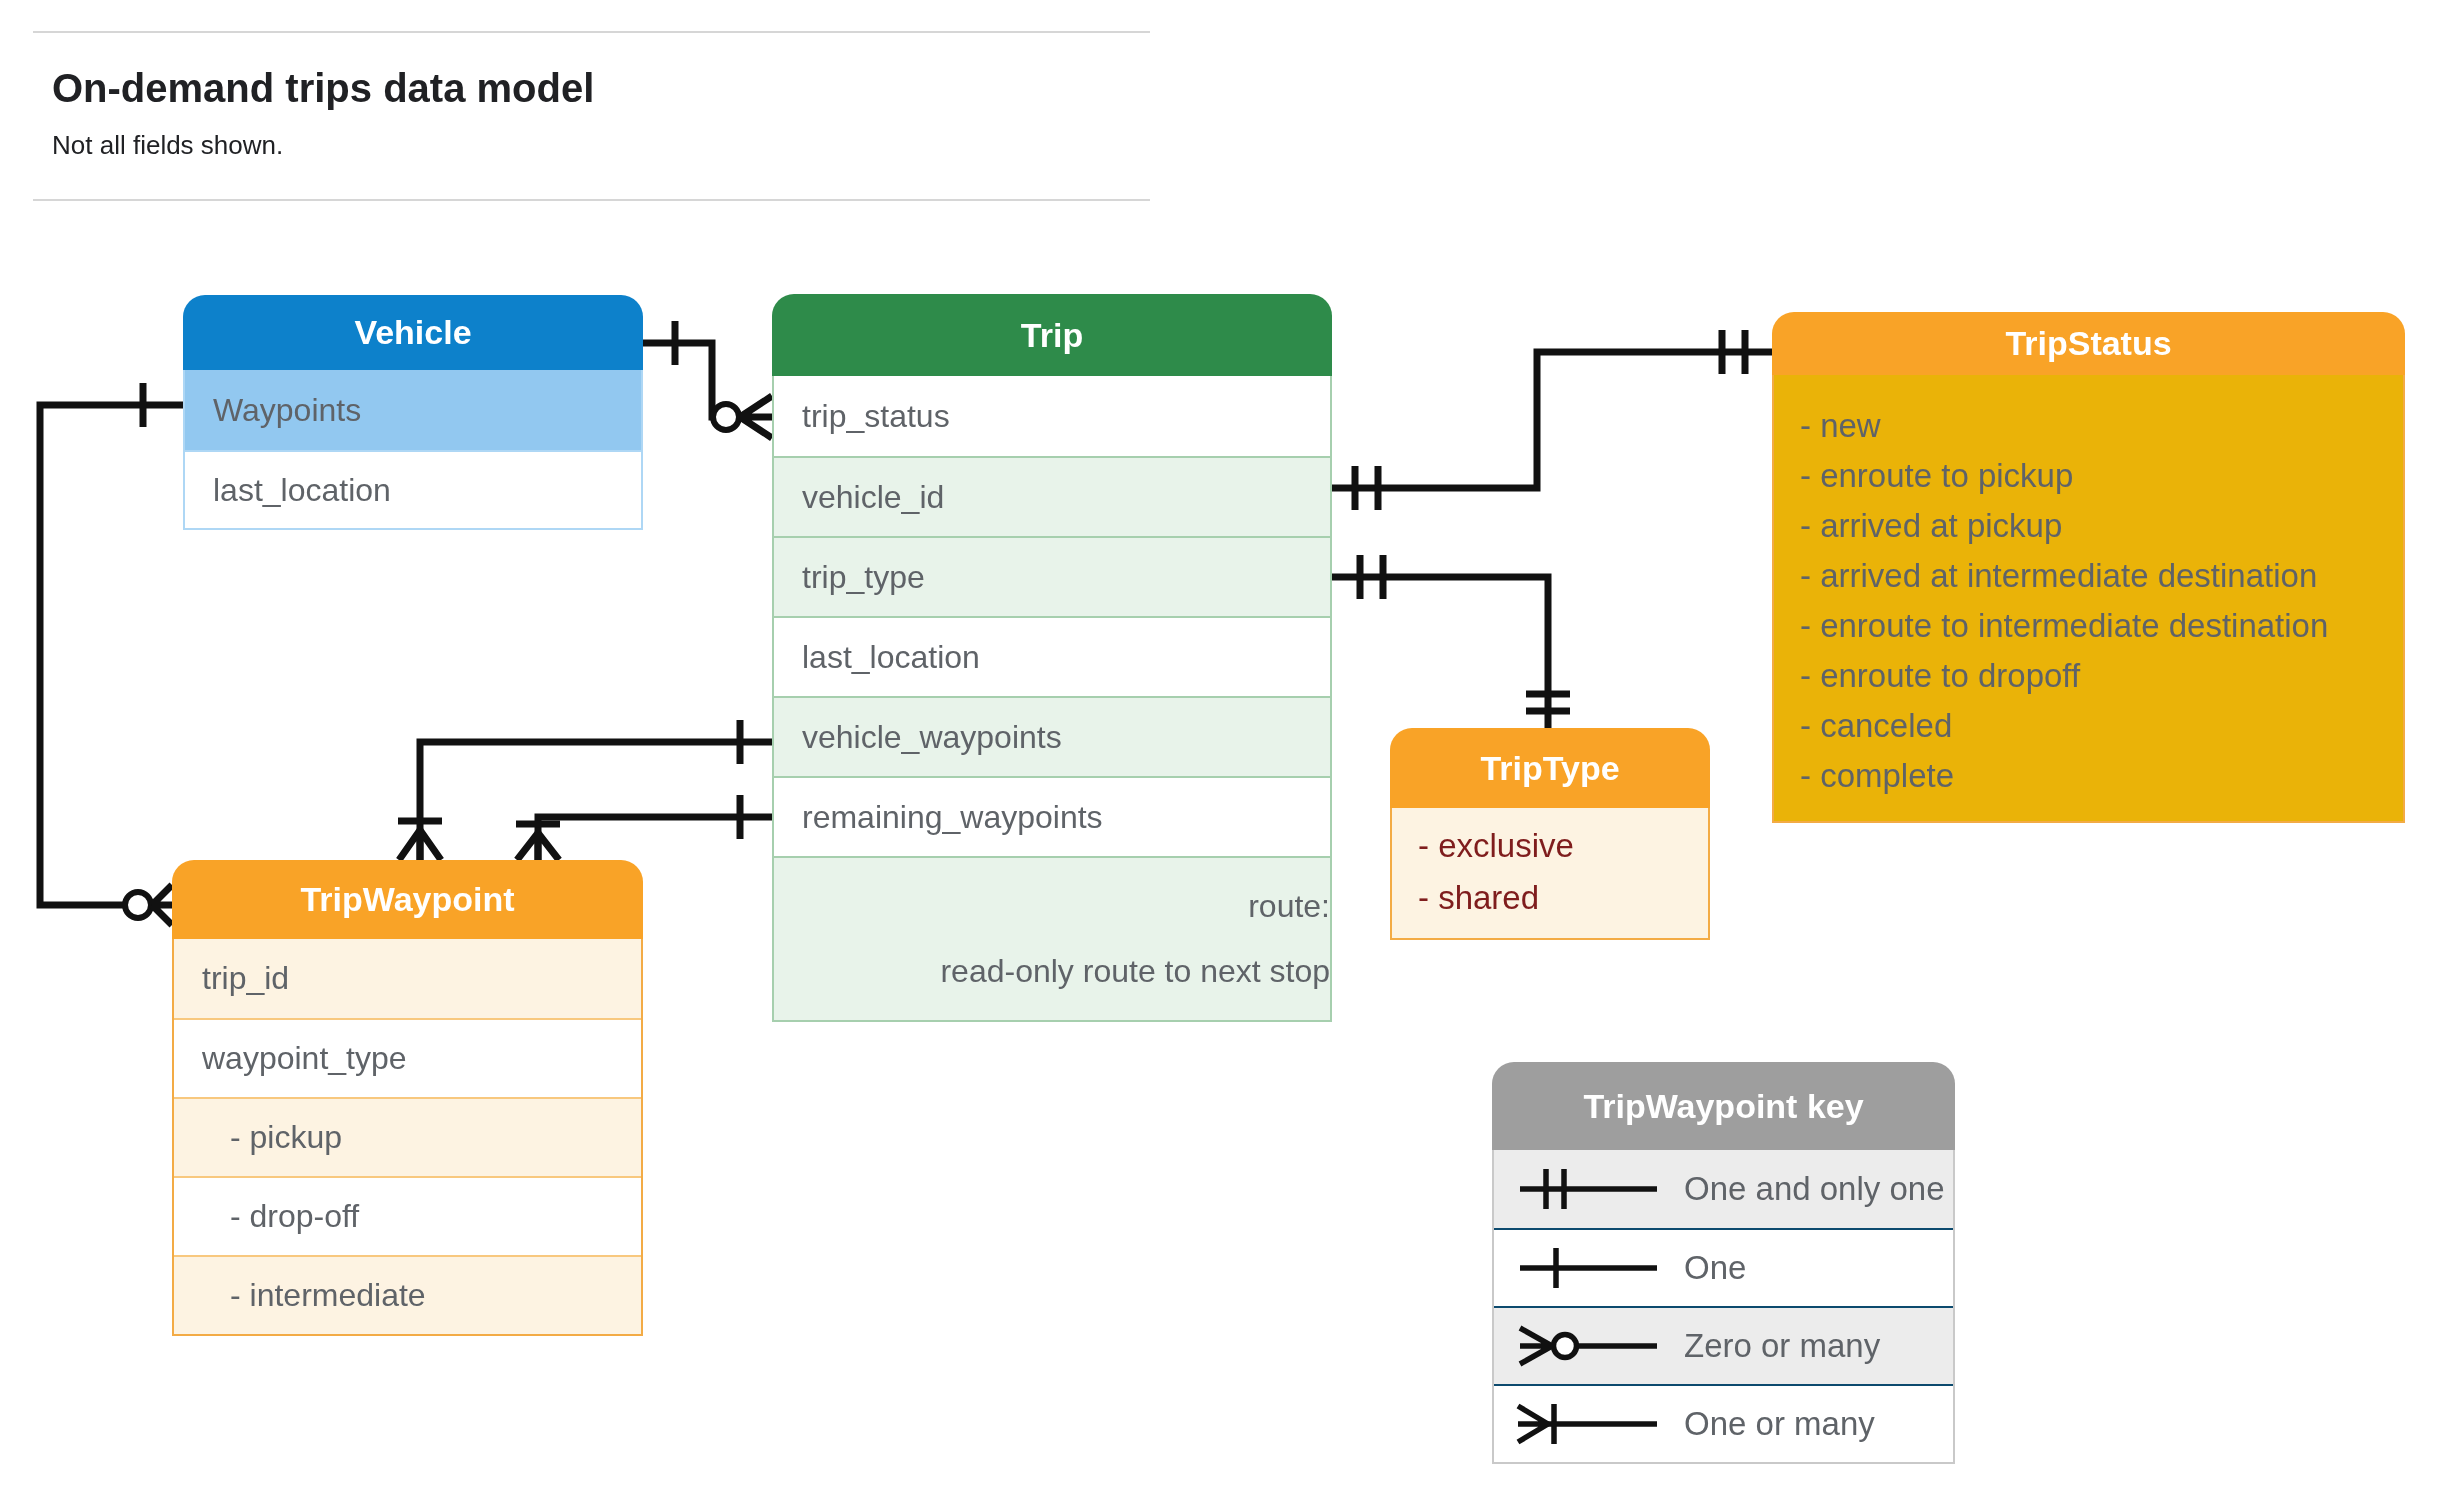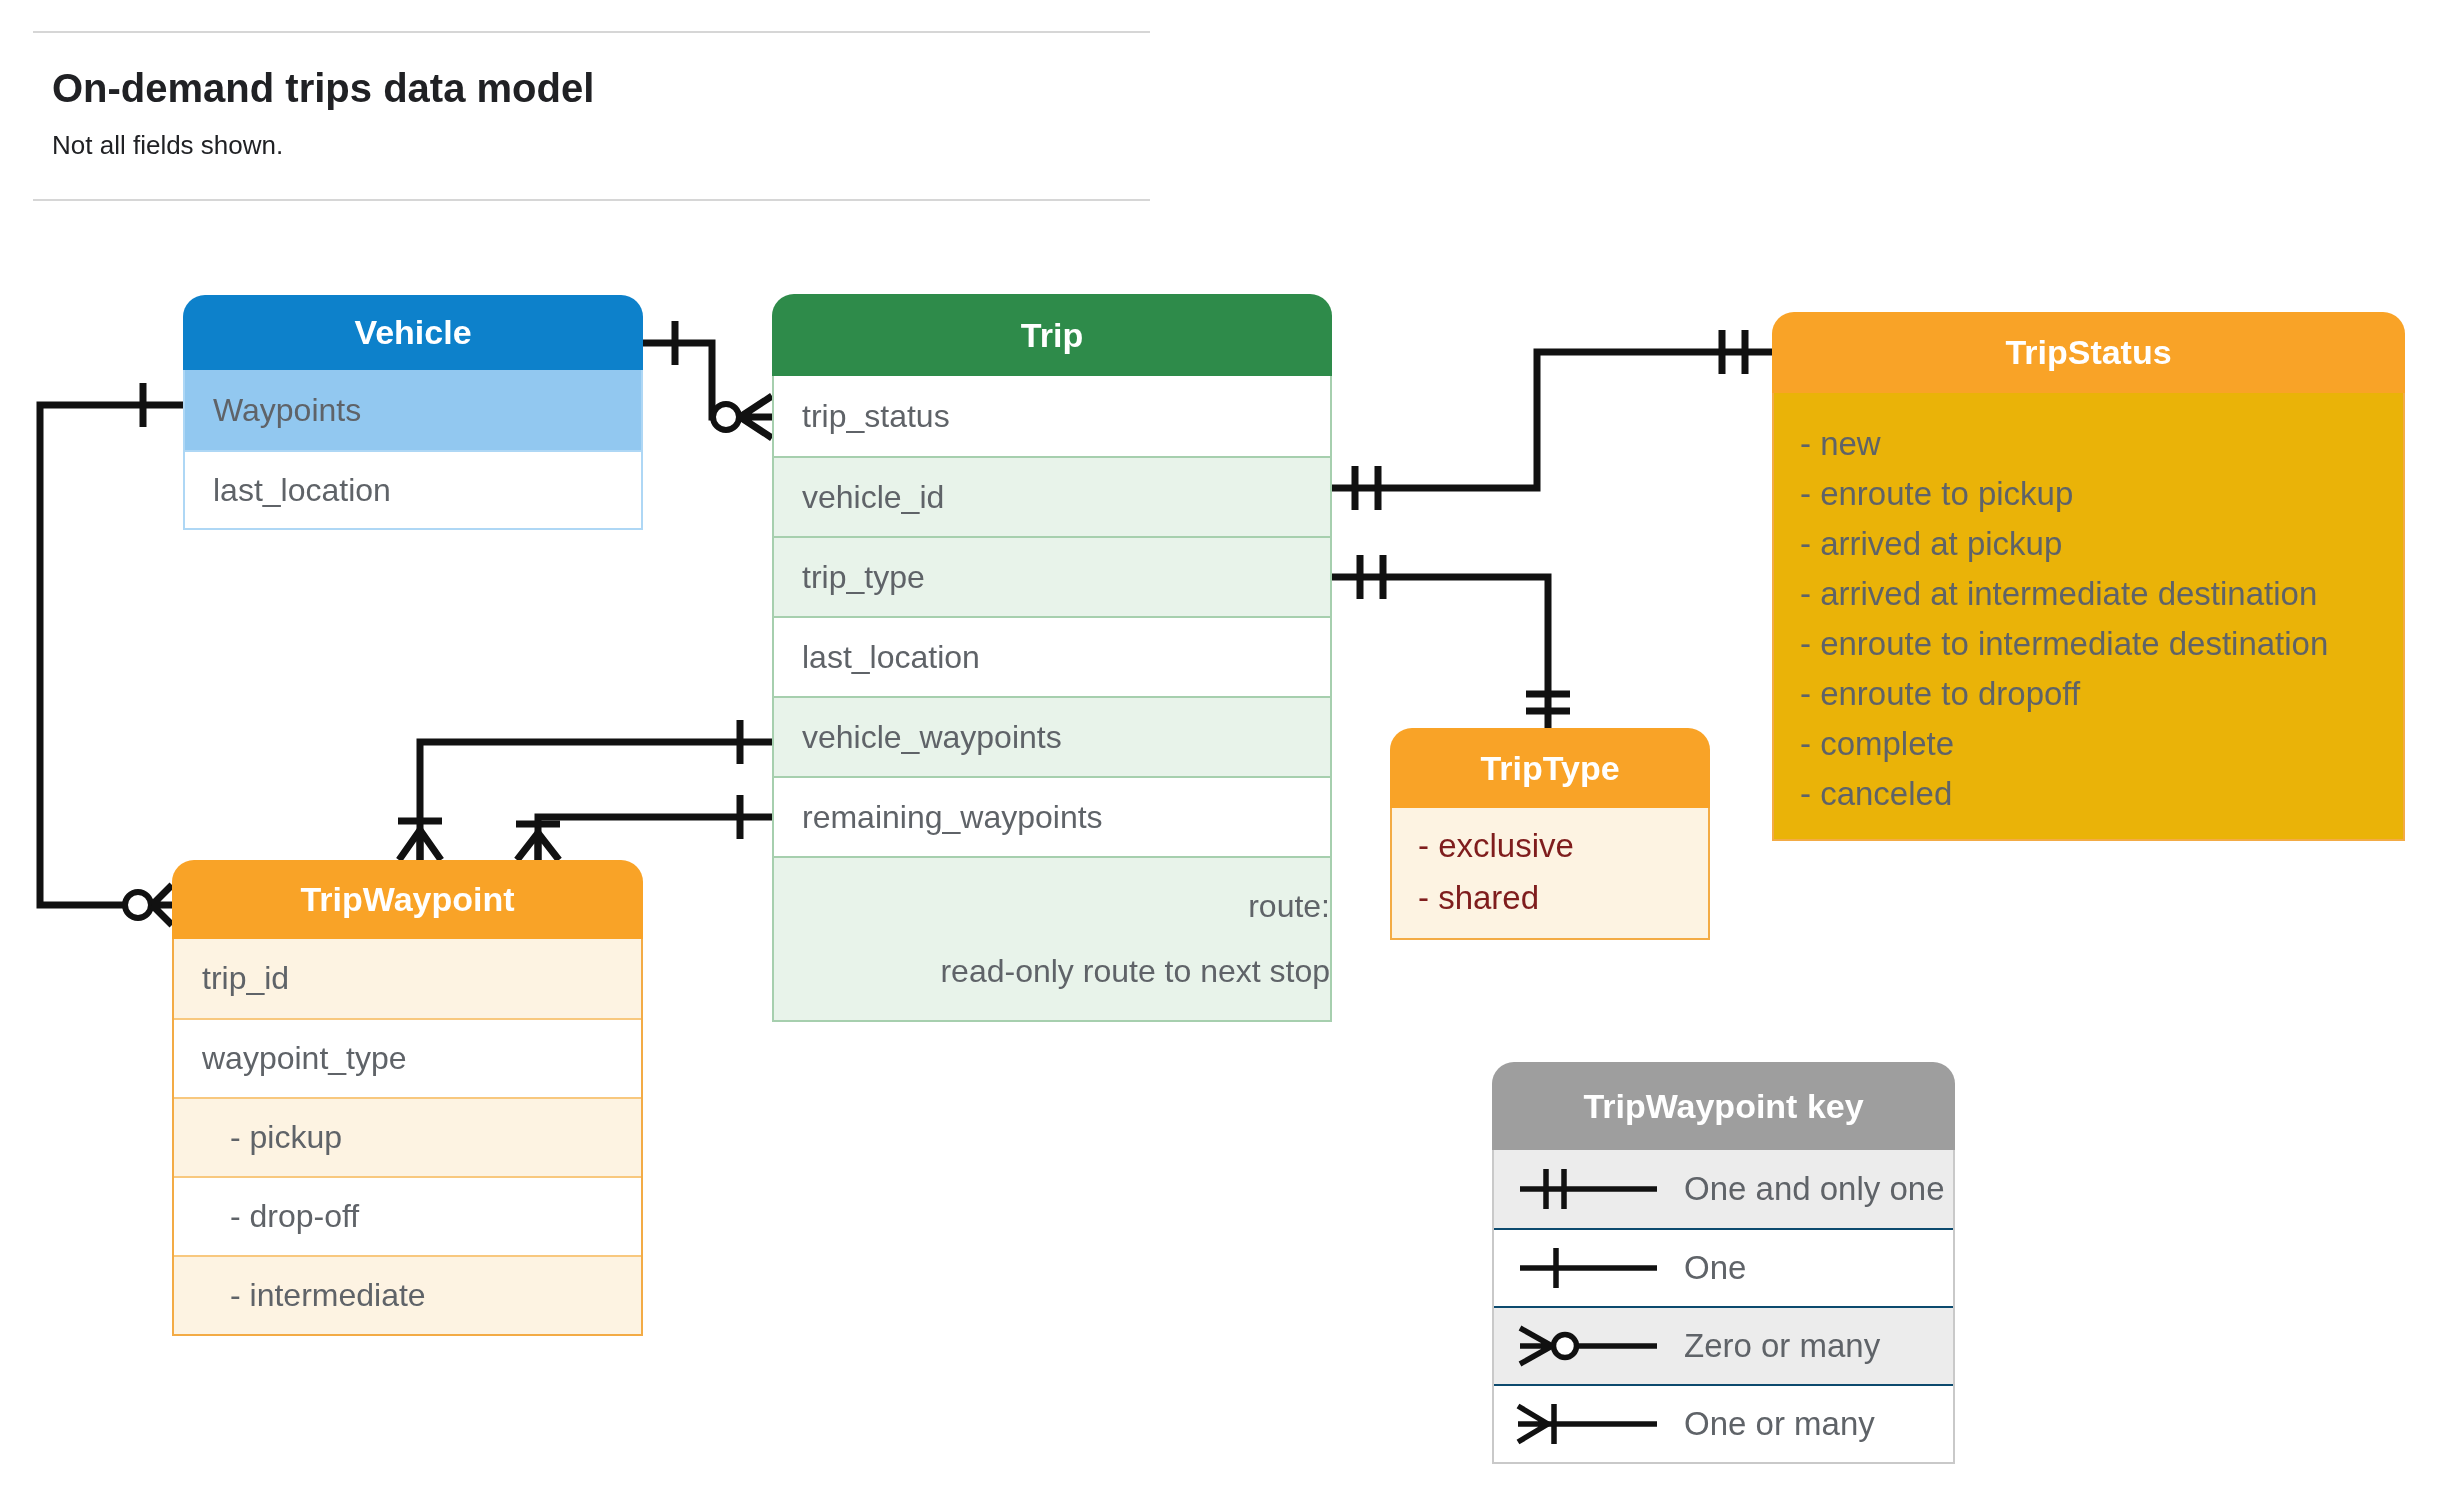--- a/index.html
+++ b/index.html
@@ -35,21 +35,21 @@
   .trip .rows{border:2px solid #a6cfae;border-top:0;}
   .trip .row{height:80px;}
   .trip .row+.row{border-top:2px solid #a6cfae;}
   .bg-green-lt{background:#e8f3ea;}
   .trip .row.tall{height:164px;flex-direction:column;align-items:flex-end;justify-content:center;row-gap:28px;}
 
   
   .orange .hdr{background:#f9a327;}
   .bg-cream{background:#fdf3e2;}
 
-  .tripstatus .hdr{height:81px;}
+  .tripstatus .hdr{height:63px;}
   .tripstatus .body{box-sizing:border-box;border:2px solid #f3ab45;border-top:0;background:#eab308;
        padding:26px 20px 20px 26px;}
   .tripstatus .item{font-size:33px;color:#5f6368;line-height:50px;}
 
   .triptype .hdr{height:80px;}
   .triptype .body{box-sizing:border-box;border:2px solid #f3ab45;border-top:0;background:#fdf3e2;
        padding:12px 16px 0 26px;}
   .triptype .item{font-size:33px;color:#7f1d1d;line-height:52px;}
 
   .tripwaypoint .hdr{height:79px;}
@@ -147,22 +147,22 @@
 
   <div class="entity orange tripstatus" style="left:1772px;top:312px;width:633px;">
     <div class="hdr">TripStatus</div>
     <div class="body">
       <div class="item">- new</div>
       <div class="item">- enroute to pickup</div>
       <div class="item">- arrived at pickup</div>
       <div class="item">- arrived at intermediate destination</div>
       <div class="item">- enroute to intermediate destination</div>
       <div class="item">- enroute to dropoff</div>
+      <div class="item">- canceled</div>
       <div class="item">- complete</div>
-      <div class="item">- canceled</div>
     </div>
   </div>
 
   <div class="entity orange triptype" style="left:1390px;top:728px;width:320px;">
     <div class="hdr">TripType</div>
     <div class="body" style="height:132px;">
       <div class="item">- exclusive</div>
       <div class="item">- shared</div>
     </div>
   </div>

